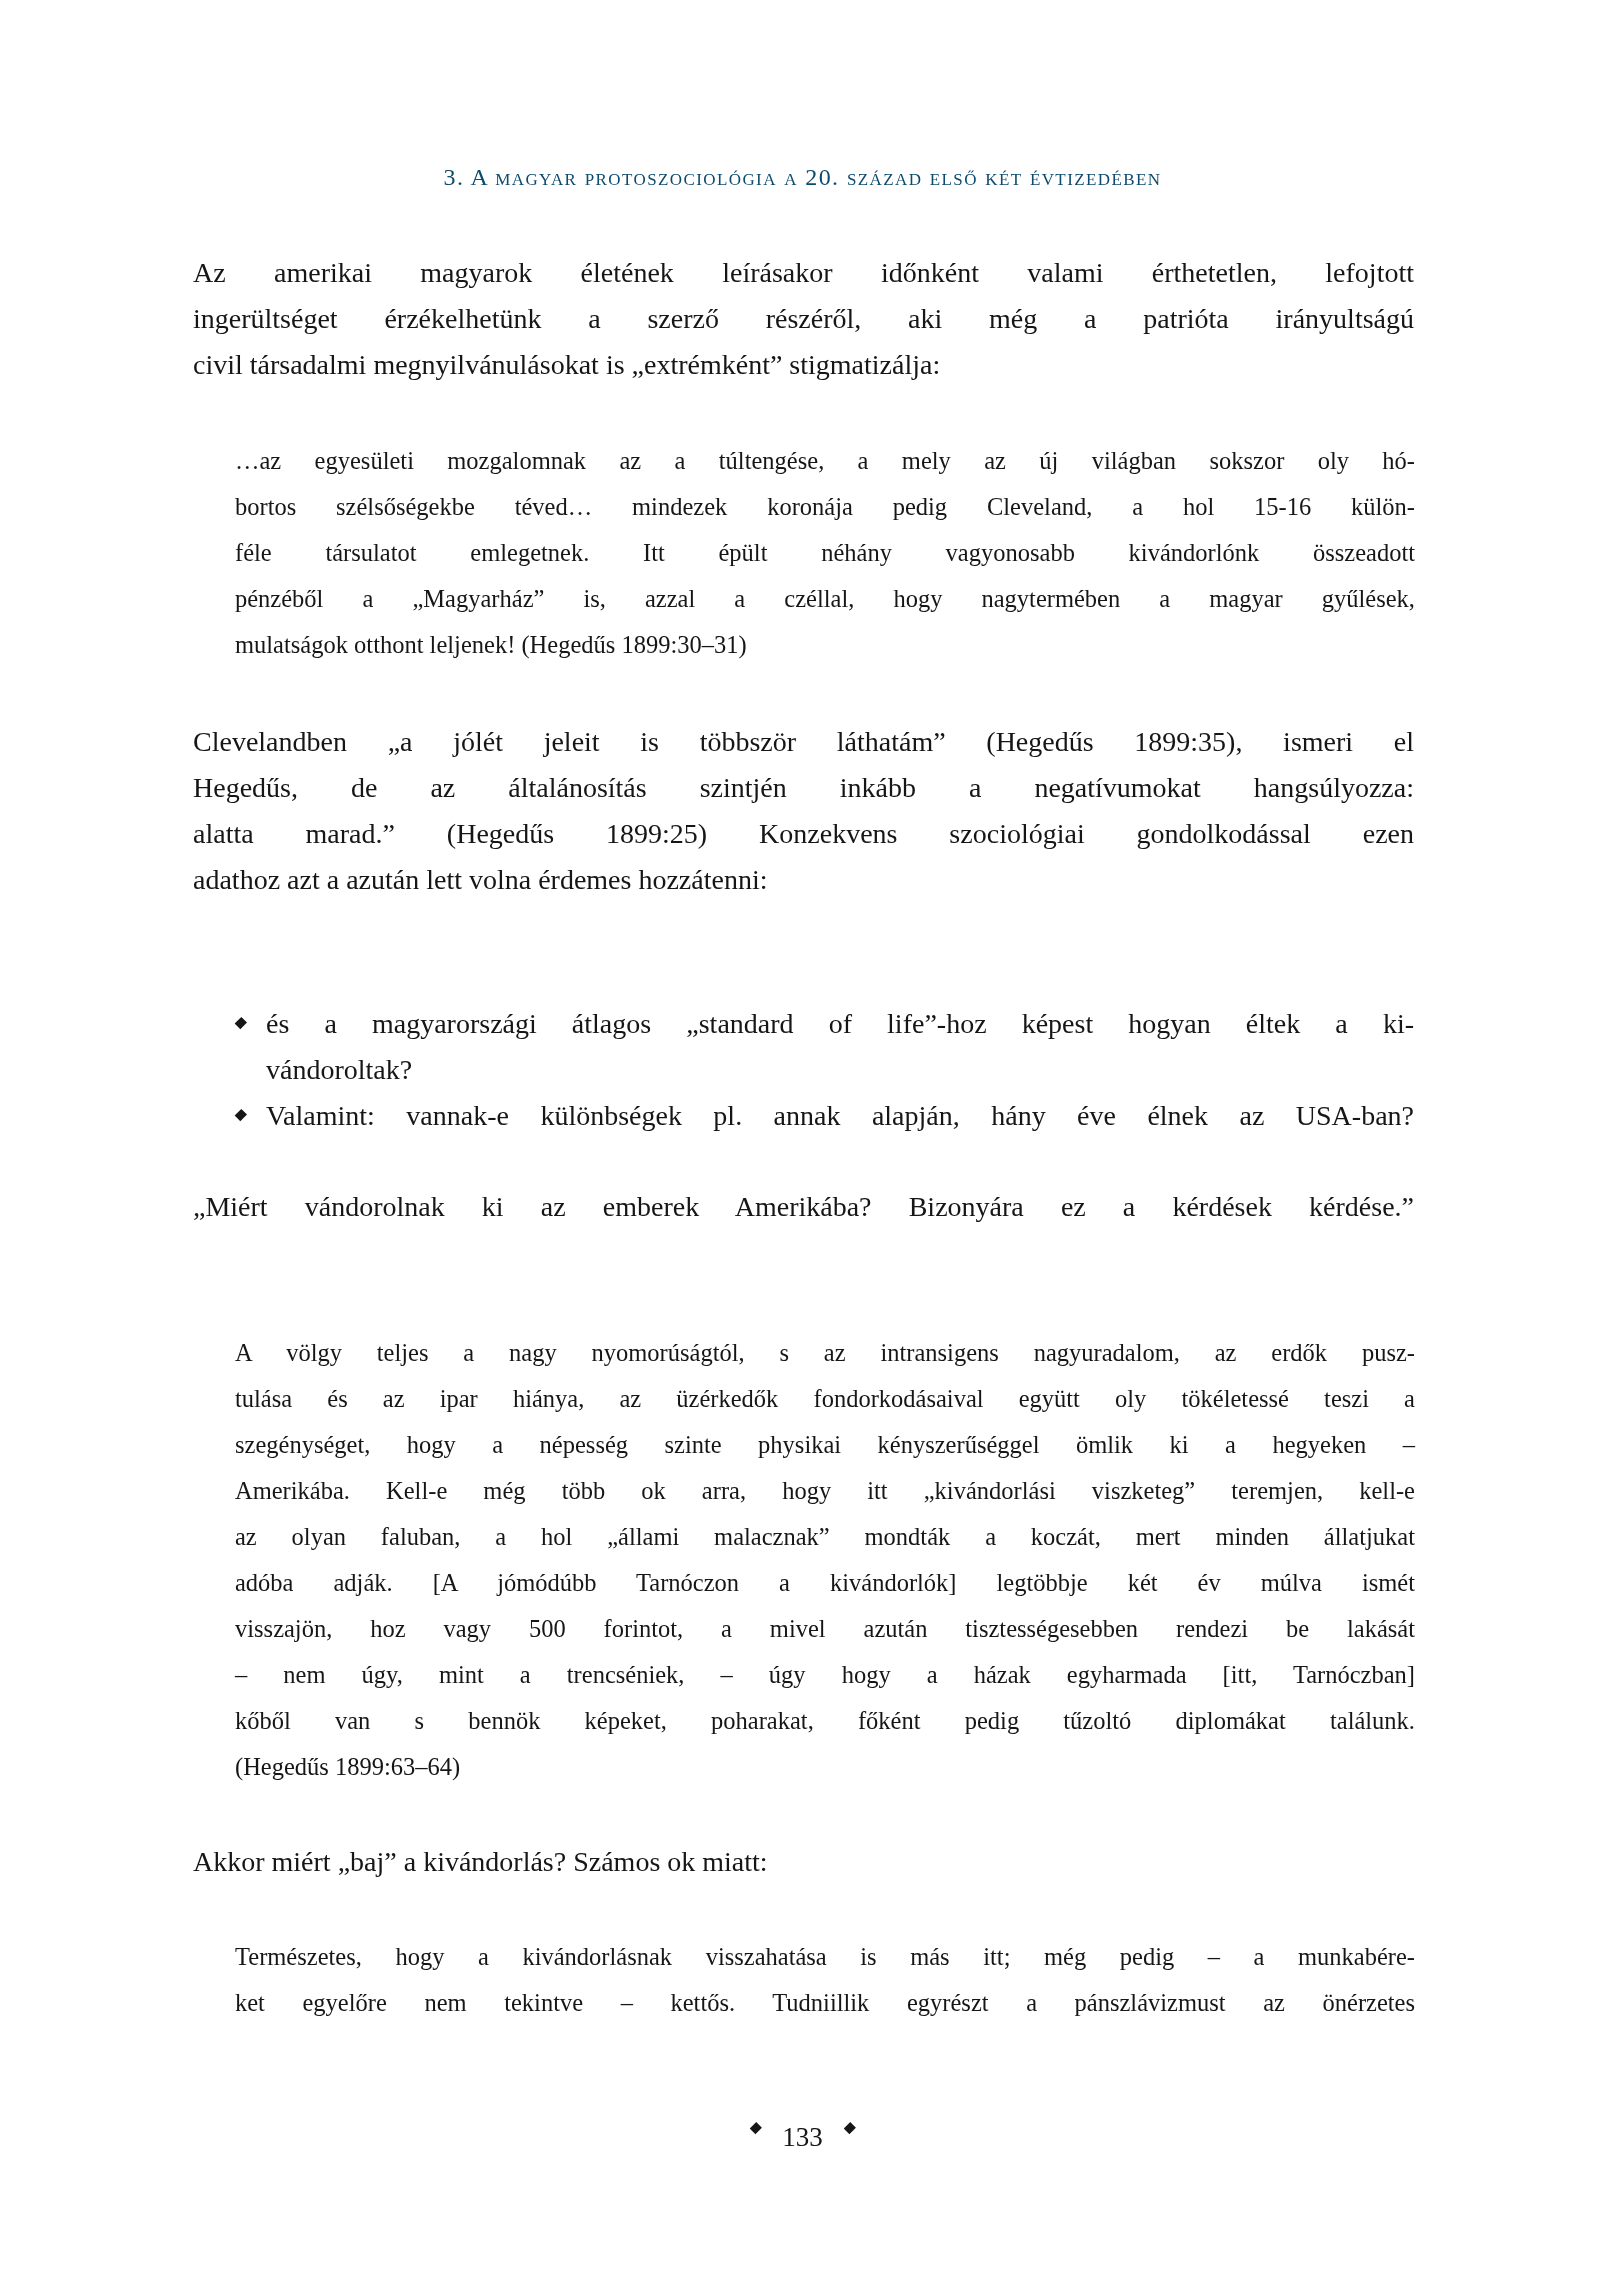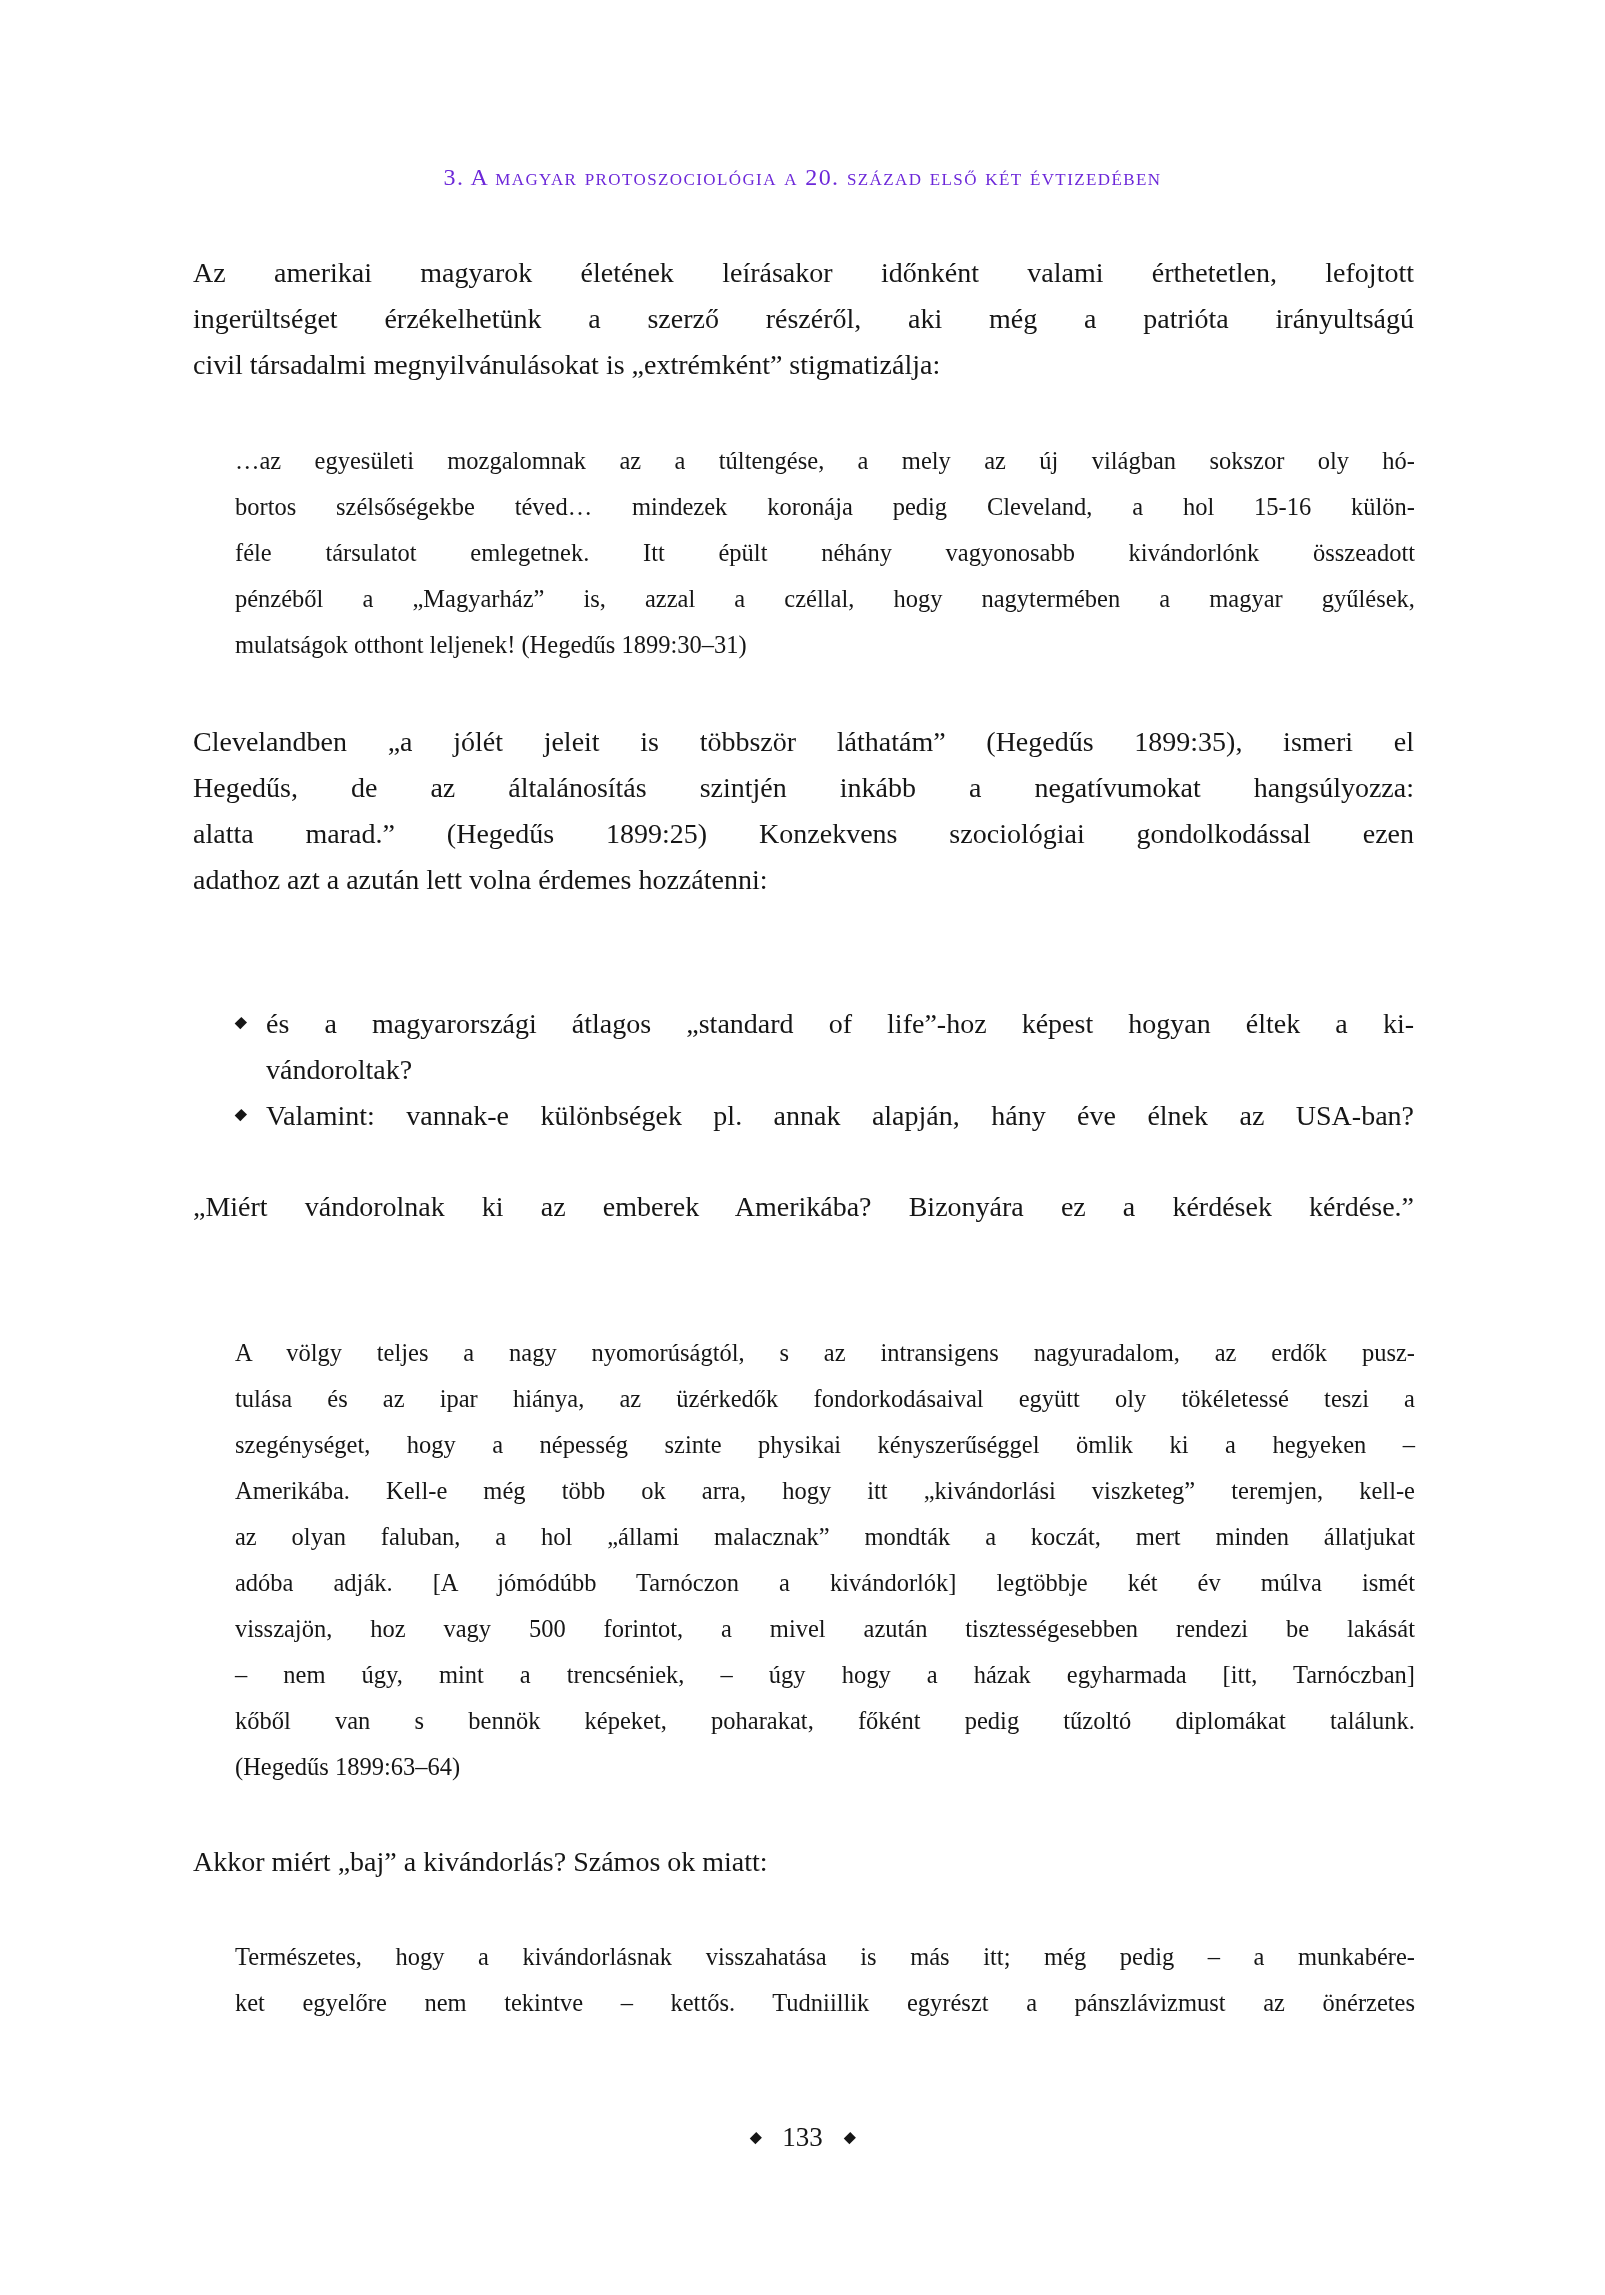--- a/index.html
+++ b/index.html
@@ -18,21 +18,21 @@
   .running-header {
     position: absolute;
     top: 162px;
     left: 0;
     width: 100%;
     text-align: center;
     font-size: 24px;
     line-height: 31px;
     font-variant: small-caps;
     letter-spacing: 1.4px;
-    color: #6d28d9;
+    color: #0c4a6e;
   }
 
   
   .block {
     position: absolute;
     left: 193px;
     width: 1221px;
   }
   .para   { font-size: 28px; line-height: 46px; }
   .quote  { left: 235px; width: 1180px; font-size: 24.5px; line-height: 46px; }
@@ -55,21 +55,20 @@
   }
 
   
   .pagefoot {
     position: absolute;
     top: 2124px;
     left: 0;
     width: 100%;
     display: flex;
     justify-content: center;
-    align-items: center;
     gap: 23px;
     font-size: 27px;
     line-height: 27px;
   }
   .foot-diamond {
     width: 7.7px;
     height: 7.7px;
     background: #161616;
     transform: rotate(45deg) scale(1, 1.15);
     flex: 0 0 auto;

